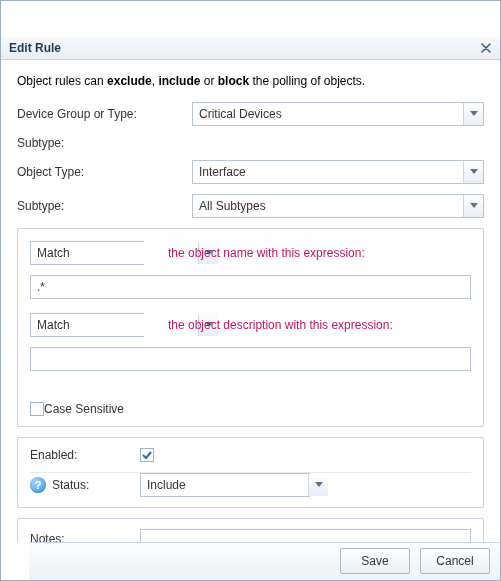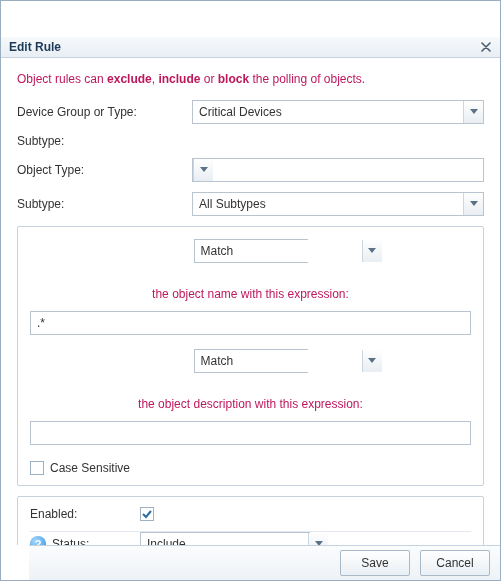--- a/index.html
+++ b/index.html
@@ -39,21 +39,21 @@
     cursor: pointer;
     color: #4a5b6b;
   }
   .close-btn svg { width: 10px; height: 10px; }
   .body {
     padding: 14px 16px 10px 16px;
     flex: 1 1 auto;
     overflow: hidden;
   }
   .intro {
-    color: #be185d;
+    color: #000000;
     margin-bottom: 14px;
   }
   .intro b { font-weight: bold; }
   .form-row {
     display: flex;
     align-items: center;
     margin-bottom: 10px;
   }
   .label-col {
     width: 135px;
@@ -95,40 +95,38 @@
     background: #fff;
     margin-top: 8px;
     padding: 12px 12px 10px 12px;
   }
   .panel.small-pad { padding: 10px 12px; }
   .match-row {
     display: flex;
     align-items: center;
     gap: 24px;
     margin-bottom: 10px;
-    flex-direction: column;
   }
   .combo.small { width: 114px; }
   .match-label { color: #be185d; }
   .text-input {
     width: 100%;
     height: 24px;
     padding: 0 6px;
     border: 1px solid #b8c4cf;
     font: inherit;
     color: #333;
     background: #fff;
     outline: none;
     margin-bottom: 14px;
   }
   .check-row {
     display: flex;
     align-items: center;
-    gap: 6px;
-    margin-top: 2px;
+    margin-top: 17px;
   }
   .checkbox {
     width: 14px; height: 14px;
     border: 1px solid #9fb0c0;
     background: #fff;
     display: inline-flex;
     align-items: center; justify-content: center;
     cursor: pointer;
   }
   .checkbox svg { width: 10px; height: 10px; display: none; }
@@ -231,20 +229,21 @@
     </div>
 
     <div class="form-row">
       <div class="label-col">Subtype:</div>
     </div>
 
     <div class="form-row">
       <div class="label-col">Object Type:</div>
       <div class="field-col">
         <div class="combo">
+          <input class="combo-input" value="Interface" style="">
           <div class="combo-trigger">
             <svg viewBox="0 0 8 5">
                 <path d="M0 0 L4 5 L8 0 Z" fill="#5b7188"></path>
               </svg>
           </div>
         </div>
       </div>
     </div>
 
     <div class="form-row">

